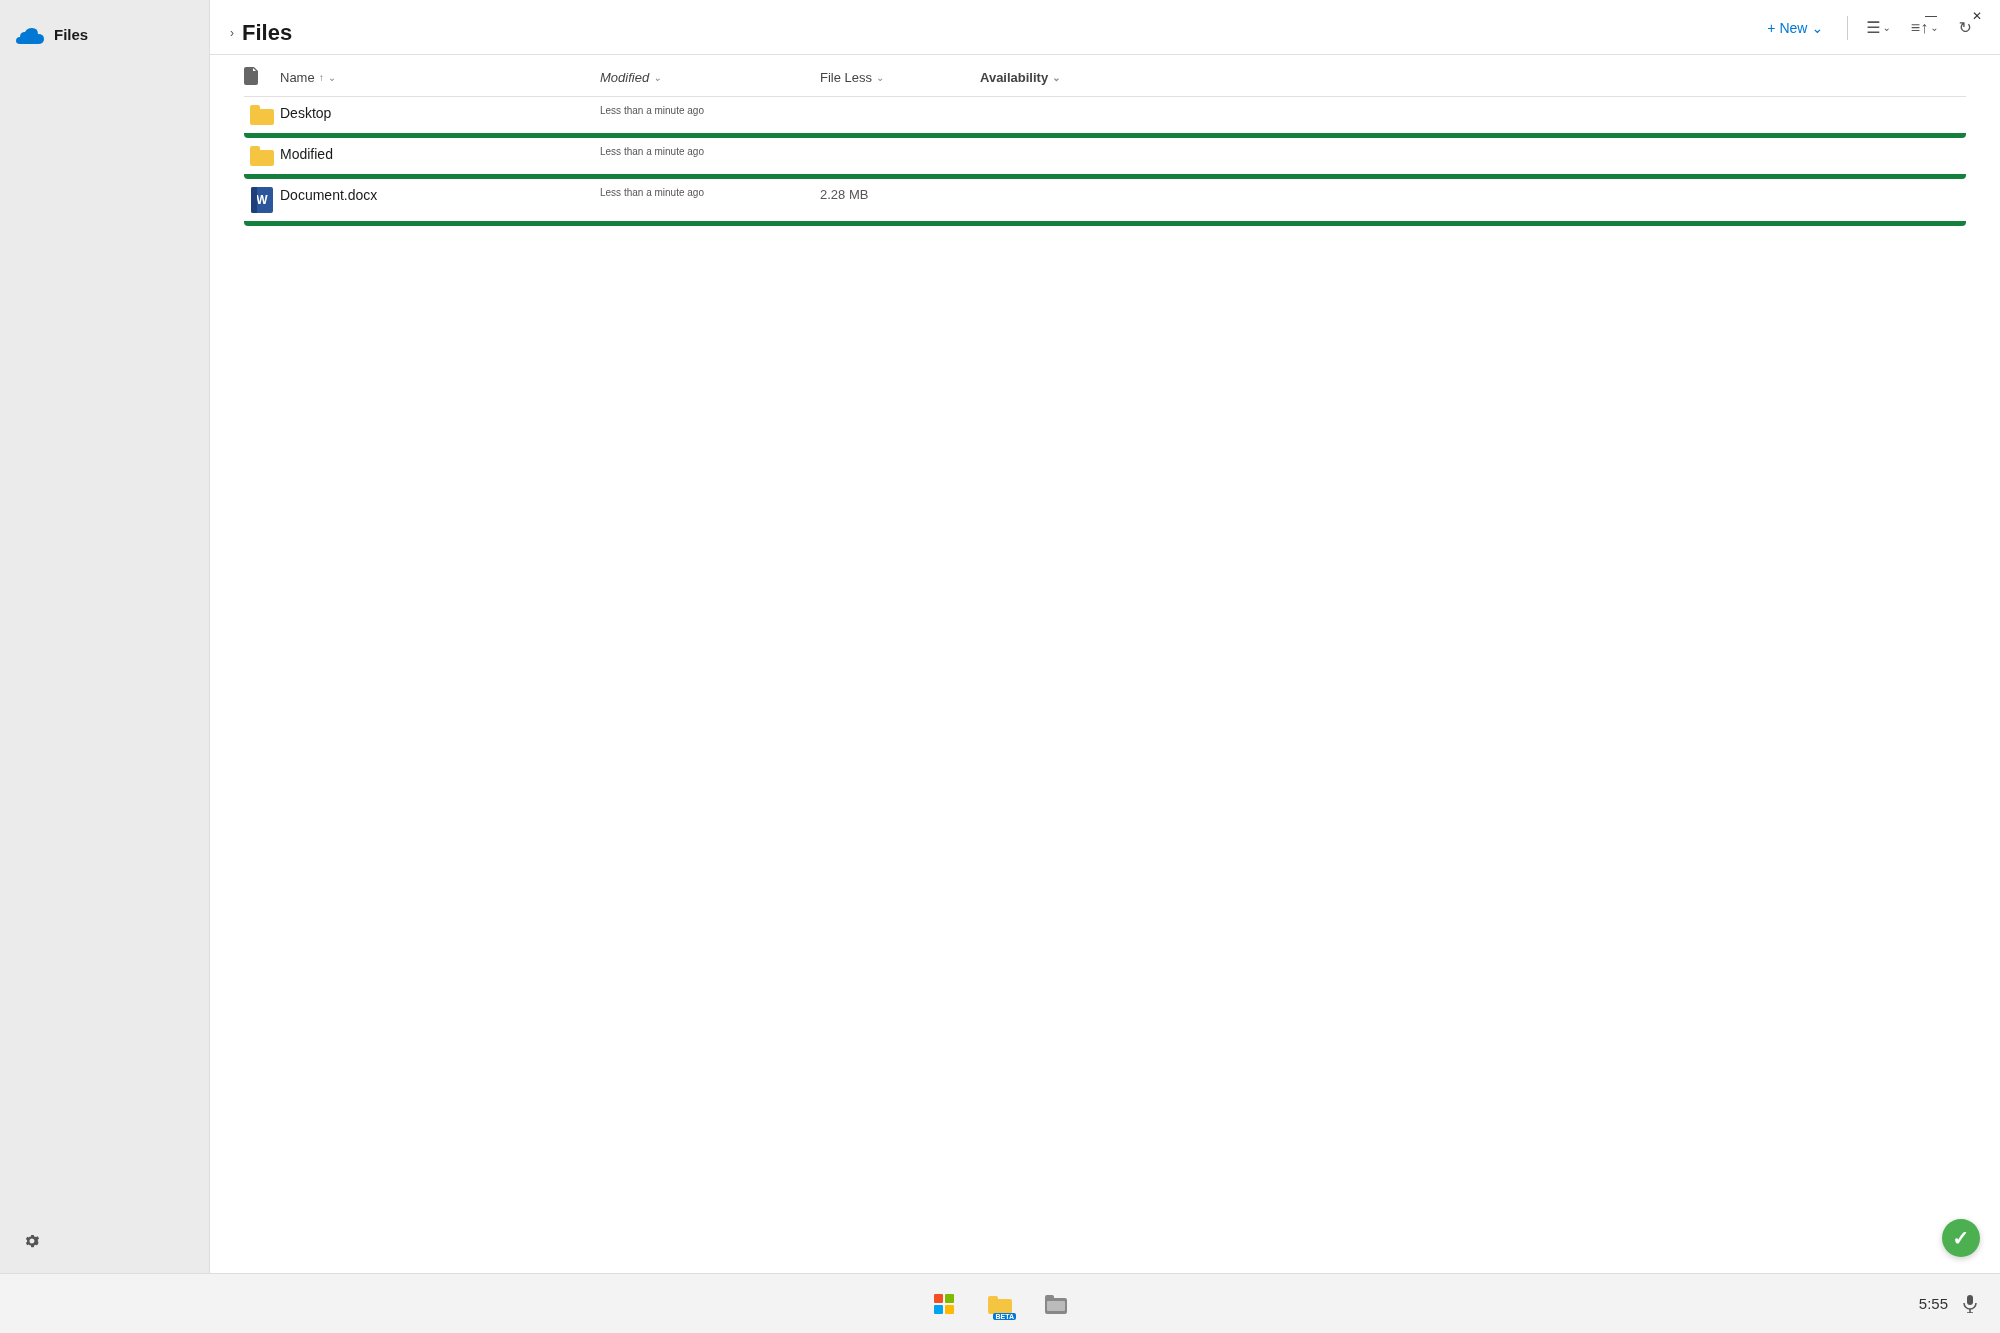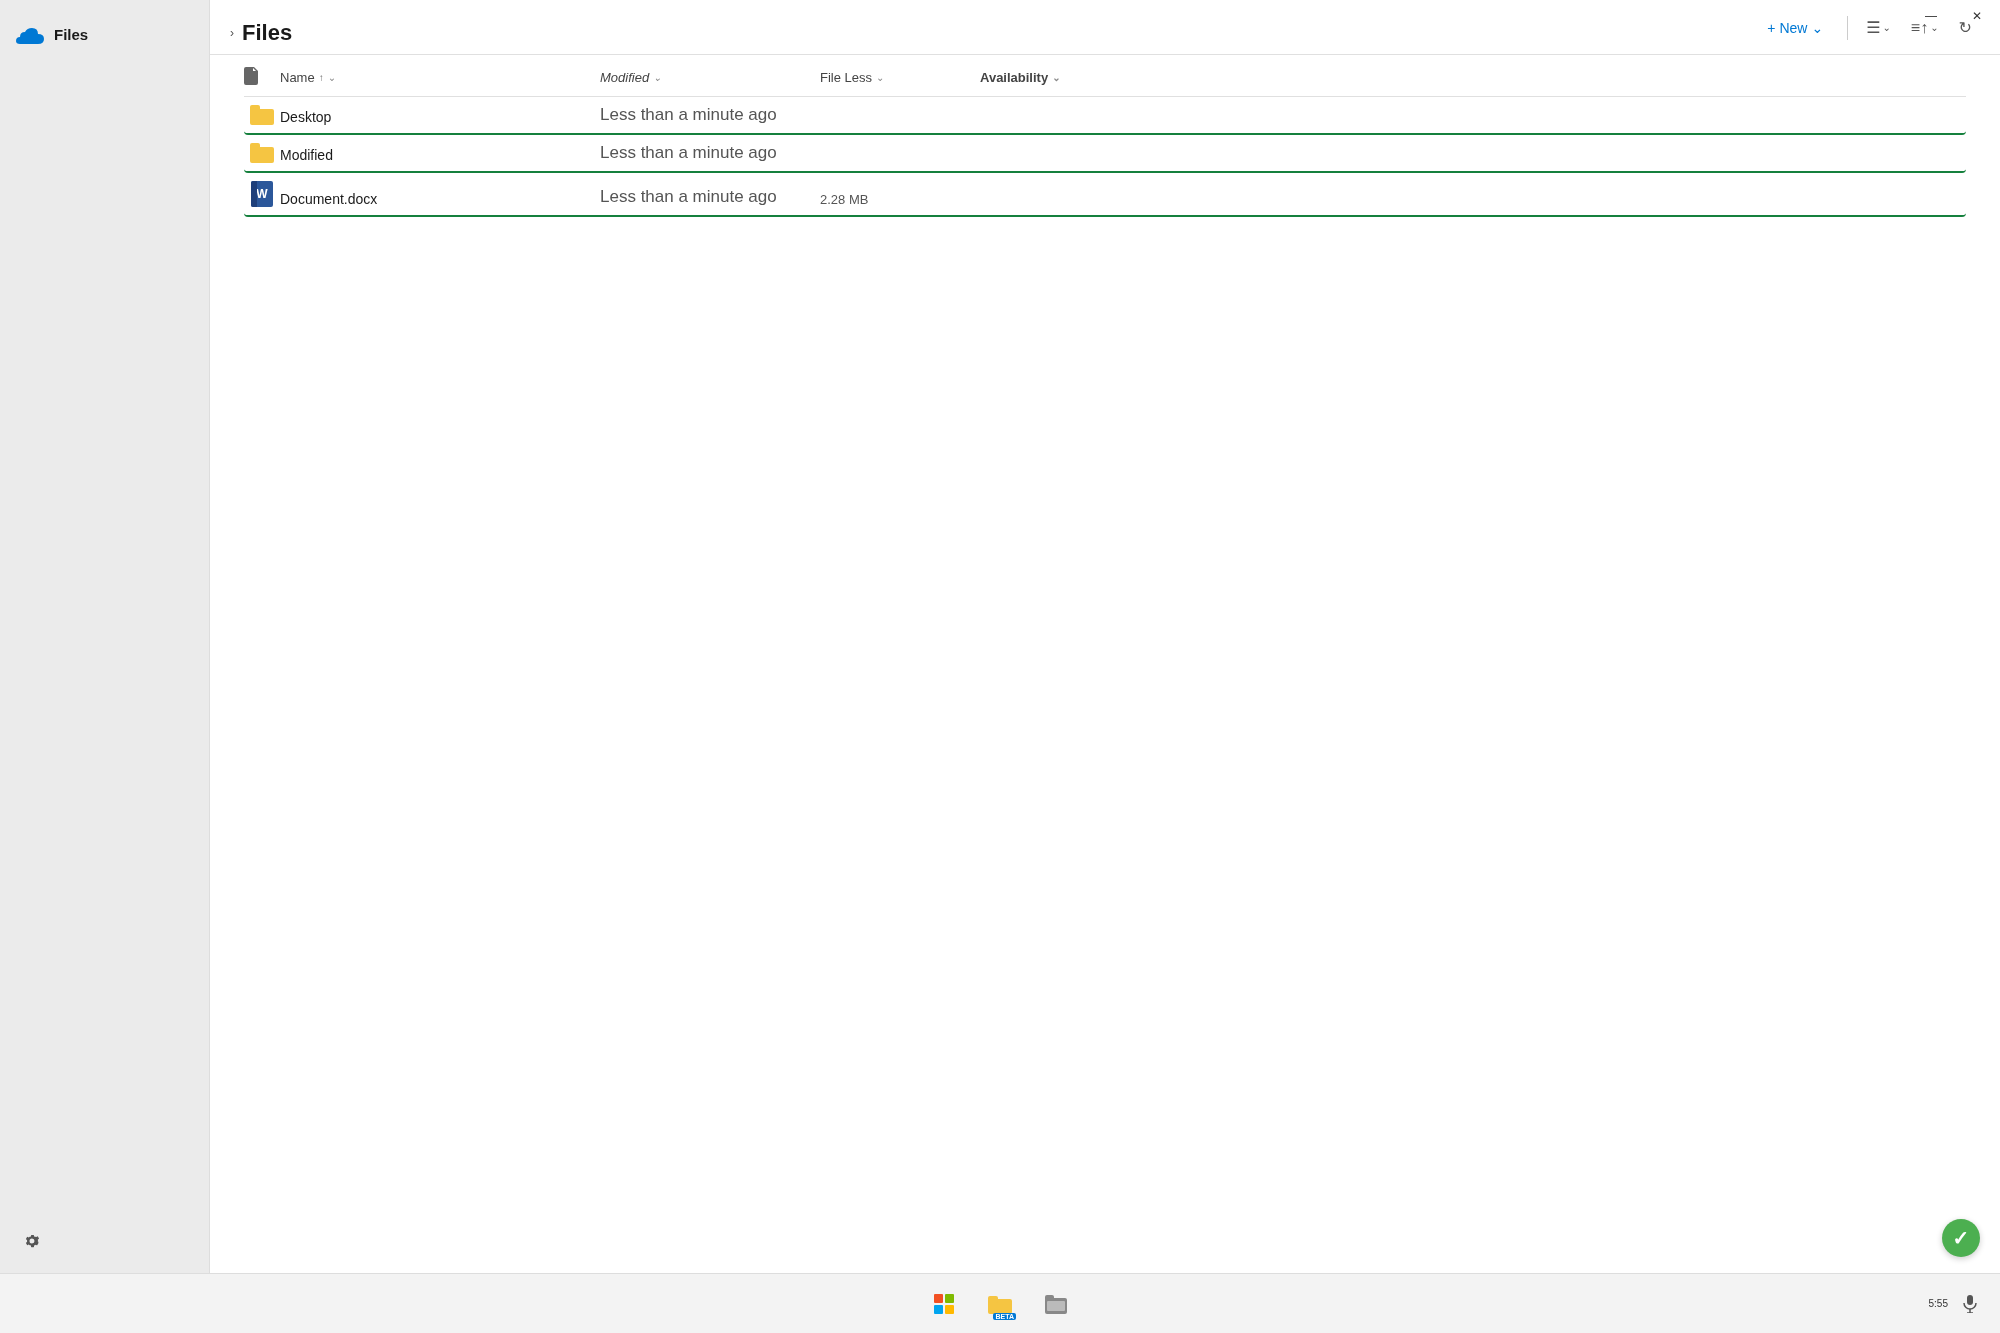--- a/index.html
+++ b/index.html
@@ -189,30 +189,30 @@
       align-items: center;
       gap: 4px;
       cursor: pointer;
       user-select: none;
     }
     .sort-arrow { font-size: 10px; color: #666; }
     .sort-chevron { font-size: 10px; color: #888; }
 
     .file-row {
       display: flex;
-      align-items: flex-end;
+      align-items: flex-start;
       padding: 8px 0;
-      border-bottom: 2px solid #15803d;
+      border-bottom: 5px solid #15803d;
       cursor: pointer;
       border-radius: 4px;
     }
 
     .file-icon-cell { width: 36px; flex-shrink: 0; display: flex; align-items: center; justify-content: center; }
     .file-name-cell { width: 320px; flex-shrink: 0; font-size: 14px; color: #1a1a1a; }
-    .file-modified-cell { width: 220px; flex-shrink: 0; font-size: 17px; color: #555; }
+    .file-modified-cell { width: 220px; flex-shrink: 0; font-size: 10px; color: #555; }
     .file-size-cell { width: 160px; flex-shrink: 0; font-size: 13px; color: #555; }
     .file-avail-cell { width: 200px; flex-shrink: 0; font-size: 13px; color: #555; }
 
     
     .folder-icon {
       width: 24px;
       height: 20px;
       position: relative;
     }
     .folder-icon::before {
@@ -315,21 +315,21 @@
     .taskbar-icon {
       width: 36px;
       height: 36px;
       display: flex;
       align-items: center;
       justify-content: center;
       cursor: pointer;
       border-radius: 4px;
     }
     .taskbar-time {
-      font-size: 10px;
+      font-size: 15px;
       color: #333;
     }
     .taskbar-mic {
       width: 20px;
       height: 20px;
       display: flex;
       align-items: center;
       justify-content: center;
       font-size: 14px;
       color: #555;

